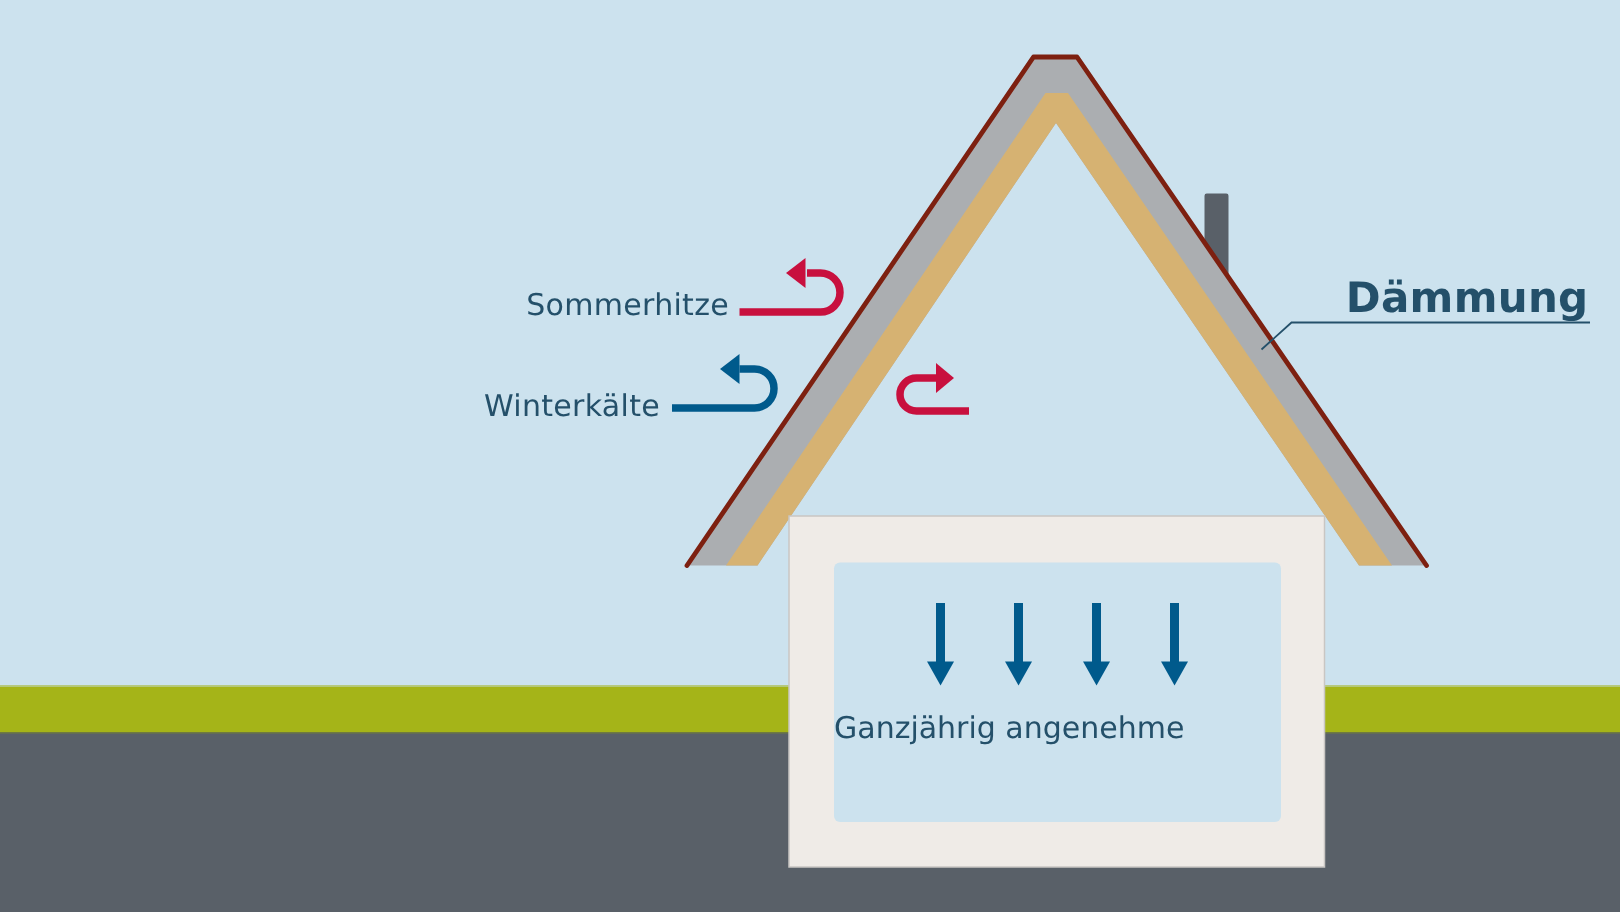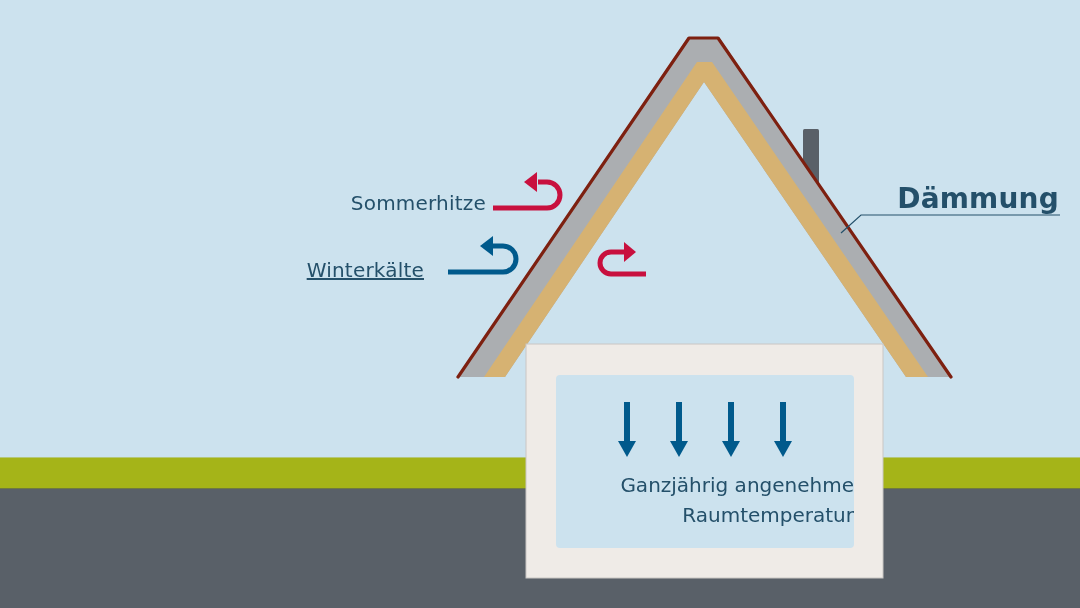--- a/index.html
+++ b/index.html
@@ -26,33 +26,33 @@
     .label {
       position: absolute;
       color: #24506a;
       font-family: "DejaVu Sans", sans-serif;
       font-size: 20px;
       letter-spacing: 0.2px;
       white-space: nowrap;
       line-height: 1;
     }
     .label-summer { right: 594px; top: 193px; }
-    .label-winter { right: 656px; top: 260px; text-decoration: underline; }
+    .label-winter { right: 640px; top: 260px; }
     .label-heat   { left: 654px;  top: 262px; }
     .label-insulation {
       right: 21px; top: 185px;
       font-weight: bold;
       font-size: 28px;
     }
     .room-text {
       position: absolute;
       left: 556px;
       width: 298px;
       top: 470px;
-      text-align: right;
+      text-align: left;
       color: #24506a;
       font-size: 20px;
       line-height: 30px;
     }
   </style>
 </head>
 <body>
 
 <div class="stage">
 
@@ -114,15 +114,14 @@
       </g>
     </g>
   </svg>
 
   <div class="label label-summer">Sommerhitze</div>
   <div class="label label-winter">Winterkälte</div>
   <div class="label label-insulation">Dämmung</div>
 
   <div class="room-text">
     <div>Ganzjährig angenehme</div>
-    <div>Raumtemperatur</div>
   </div>
 </div>
 
 </body></html>

